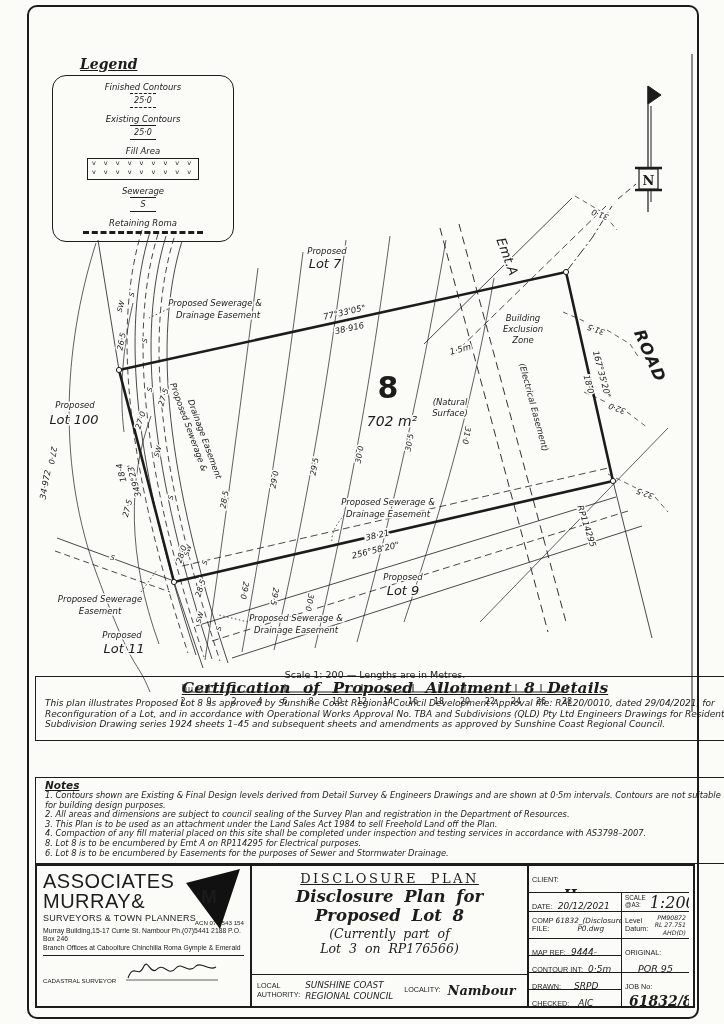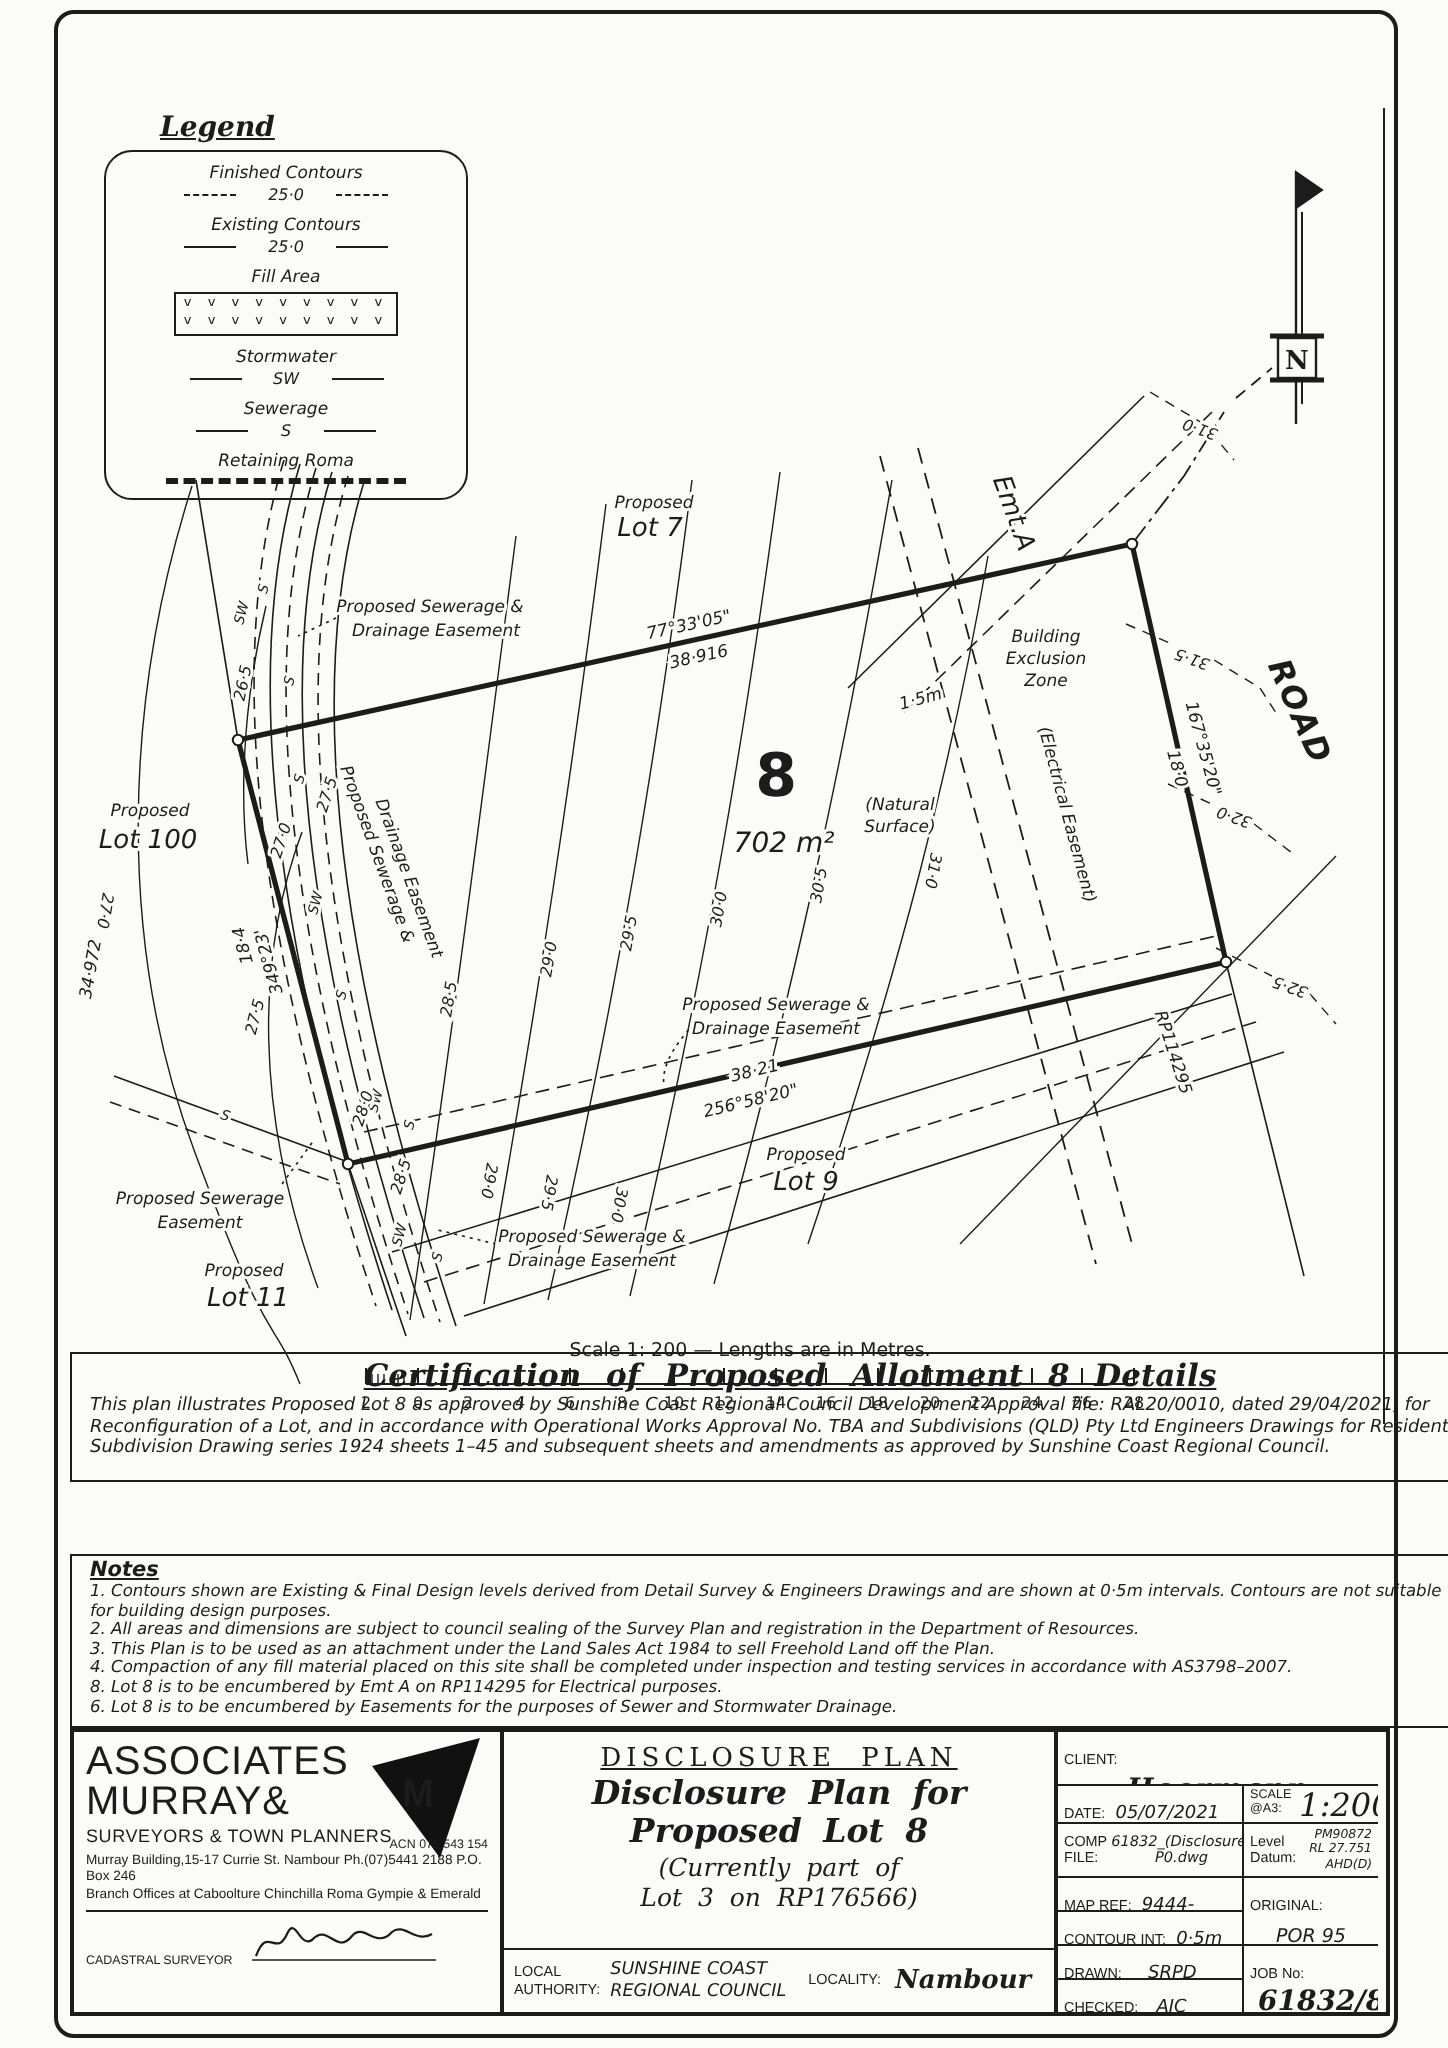--- a/index.html
+++ b/index.html
@@ -20,21 +20,21 @@
   .scap{font:9.5px "DejaVu Sans",sans-serif;}
   .stick{font:8px "DejaVu Sans",sans-serif;}
 
   
   .legend{position:absolute;left:52px;top:56px;width:182px;}
   .legend-title{font:italic bold 14px "DejaVu Serif",serif;text-decoration:underline;
                 margin:0 0 3px 28px;}
   .legend-box{border:1.5px solid #1c1c1c;border-radius:14px;padding:6px 8px 7px;}
   .li{text-align:center;margin-bottom:6px;}
   .li-name{font:italic 8.5px "DejaVu Sans",sans-serif;}
-  .sym{display:flex;align-items:center;justify-content:center;gap:16px;margin-top:1px;}
+  .sym{display:flex;align-items:center;justify-content:center;gap:2px;margin-top:1px;flex-direction:column;}
   .seg{width:26px;border-top:1.2px solid #1c1c1c;}
   .seg.dsh{border-top-style:dashed;}
   .sym-val{font:italic 8px "DejaVu Sans",sans-serif;}
   .fillbox{width:110px;height:20px;margin:2px auto 0;border:1px solid #1c1c1c;
            font:6.5px "DejaVu Sans",sans-serif;letter-spacing:3px;line-height:9px;
            overflow:hidden;text-align:center;}
   .wall{width:120px;margin:3px auto 0;border-top:3.5px dashed #1c1c1c;}
 
   
   .cert{position:absolute;left:35px;top:676px;width:720px;height:65px;
@@ -282,28 +282,20 @@
             <span class="seg"></span>
             <span class="sym-val">25·0</span>
             <span class="seg"></span>
           </div>
       </div>
       <div class="li">
         <div class="li-name">Fill Area</div>
         <div class="fillbox"><span>v v v v v v v v v</span><br><span>v v v v v v v v v</span></div>
       </div>
       <div class="li">
-        <div class="li-name">Stormwater</div>
-        <div class="sym">
-            <span class="seg"></span>
-            <span class="sym-val">SW</span>
-            <span class="seg"></span>
-          </div>
-      </div>
-      <div class="li">
         <div class="li-name">Sewerage</div>
         <div class="sym">
             <span class="seg"></span>
             <span class="sym-val">S</span>
             <span class="seg"></span>
           </div>
       </div>
       <div class="li" style="margin-bottom:0;">
         <div class="li-name">Retaining Roma</div>
         <div class="wall"></div>
@@ -370,21 +362,21 @@
       </div>
     </div>
 
     <div class="tb-right">
       <div class="cell first" style="grid-column:1/3;">
         <span class="lab">CLIENT:</span>
         <span class="client-val">Hoermann</span>
       </div>
       <div class="cell">
         <span class="lab">DATE:</span>
-        <span class="val">05/07/2021</span>
+        <span class="val">20/12/2021</span>
       </div>
       <div class="cell c2">
         <div class="row-flex">
           <div class="lab" style="font-size:6.3px;line-height:1.1;">
             <div>SCALE</div>
             <div>@A3:</div>
           </div>
           <span class="scale-val">1:200</span>
         </div>
       </div>

